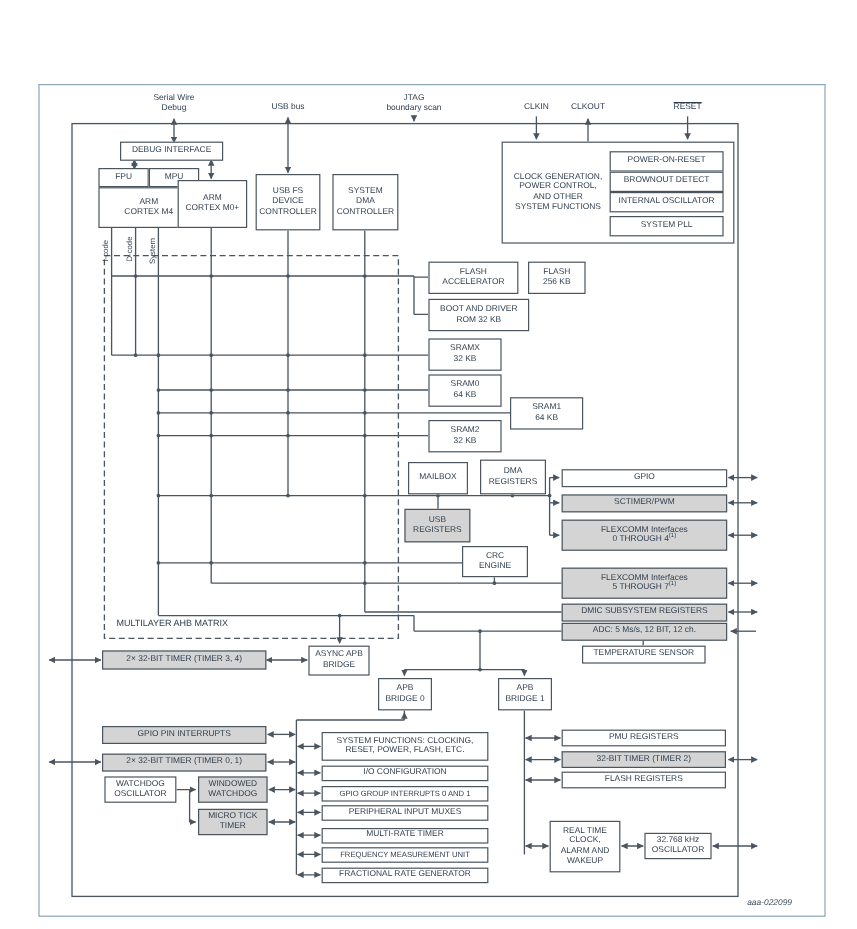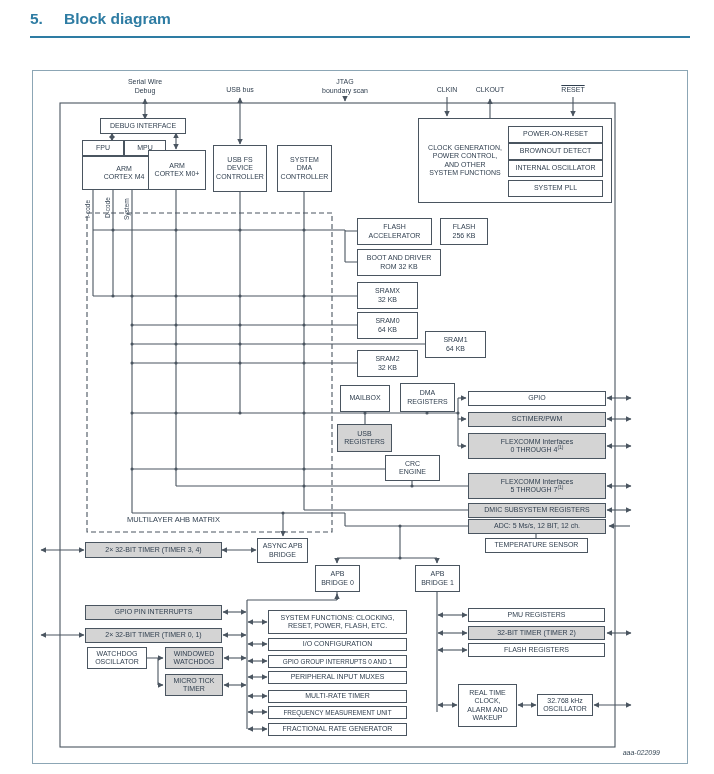--- a/index.html
+++ b/index.html
@@ -14,32 +14,29 @@
   
   .bx{position:absolute;box-sizing:border-box;border:1.2px solid #4a5560;background:#fff;
       display:flex;align-items:center;justify-content:center;text-align:center;
       font-size:7px;line-height:1.16;padding:1px;letter-spacing:0;}
   .gray{background:#d4d4d4;}
   .lbl{position:absolute;text-align:center;font-size:7px;line-height:1.25;}
   .ov{text-decoration:overline;}
   .tiny{font-size:6.4px;}
   sup{font-size:5px;vertical-align:super;line-height:0;}
   #aaa{position:absolute;right:54px;top:749px;font-size:7px;font-style:italic;color:#3a4a58;}
-  #mlabel{position:absolute;left:97px;top:515px;font-size:7.5px;color:#2f3e4e;margin-left:30px;}
+  #mlabel{position:absolute;left:97px;top:515px;font-size:7.5px;color:#2f3e4e;}
   svg{position:absolute;left:0;top:0;}
   svg text{font-family:"Liberation Sans",sans-serif;font-size:6.5px;fill:#2f3e4e;}
 </style>
 </head>
 <body>
 
 <div id="page">
 
-  <div id="heading">
-    <span class="num">5.</span><span>Block diagram</span>
-  </div>
 
   <div id="frame"></div>
 
   <svg width="714" height="774" viewBox="0 0 714 774">
     <defs>
       <marker id="a" markerWidth="6" markerHeight="6" refX="4.6" refY="2.5" orient="auto-start-reverse">
         <path d="M0,0 L5,2.5 L0,5 z" fill="#4a5560"></path>
       </marker>
     </defs>
     <g stroke="#4a5560" stroke-width="1.1" fill="none">

